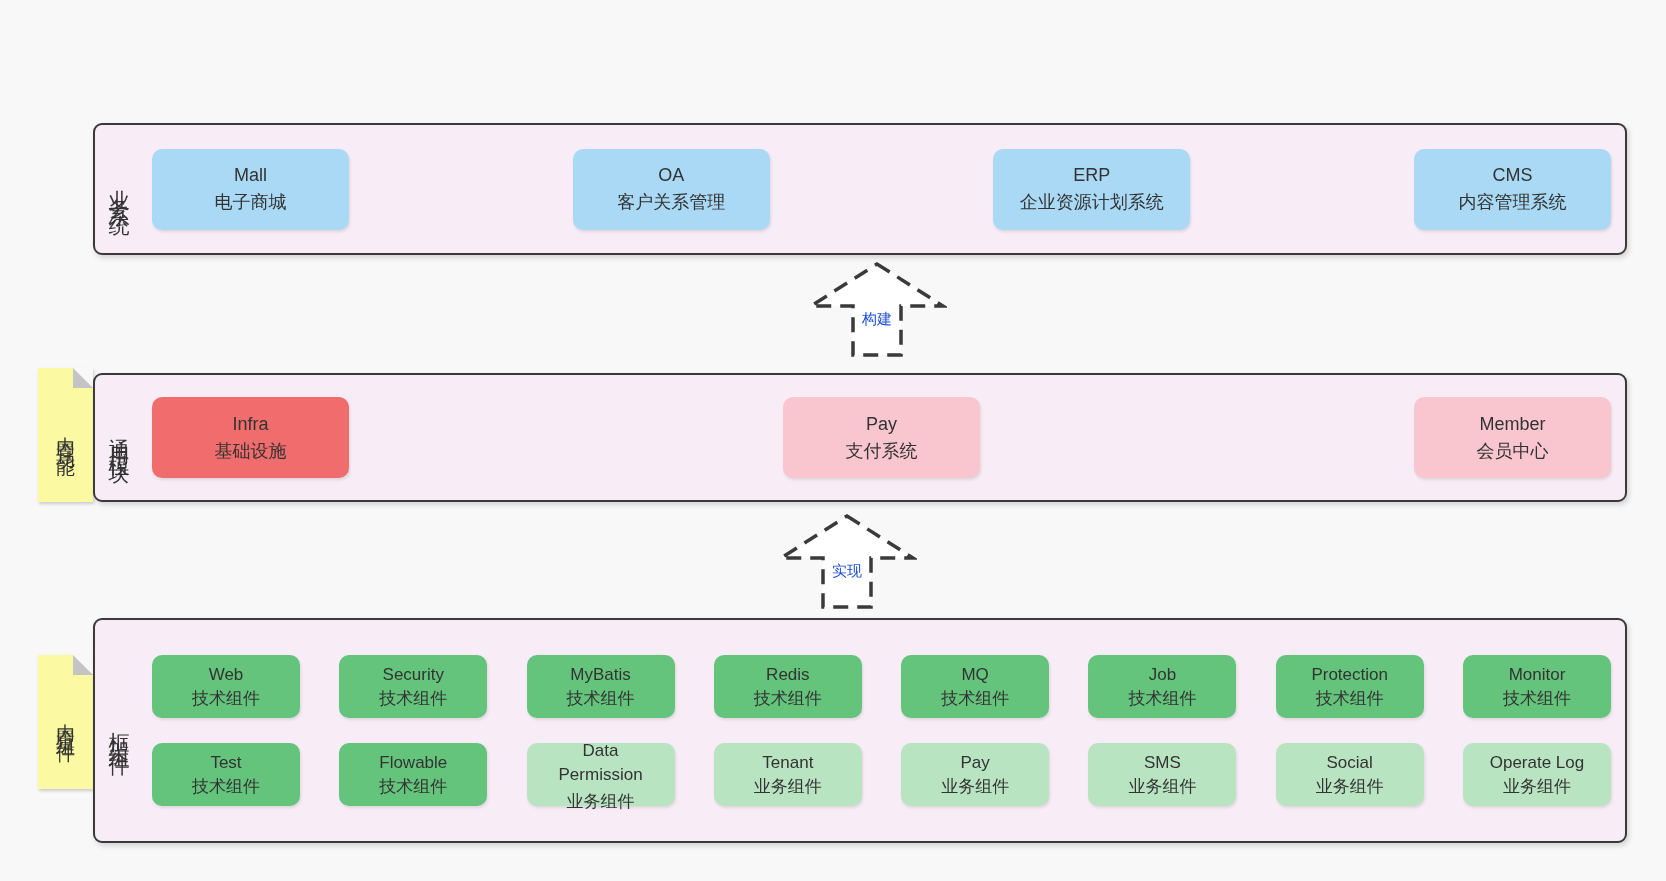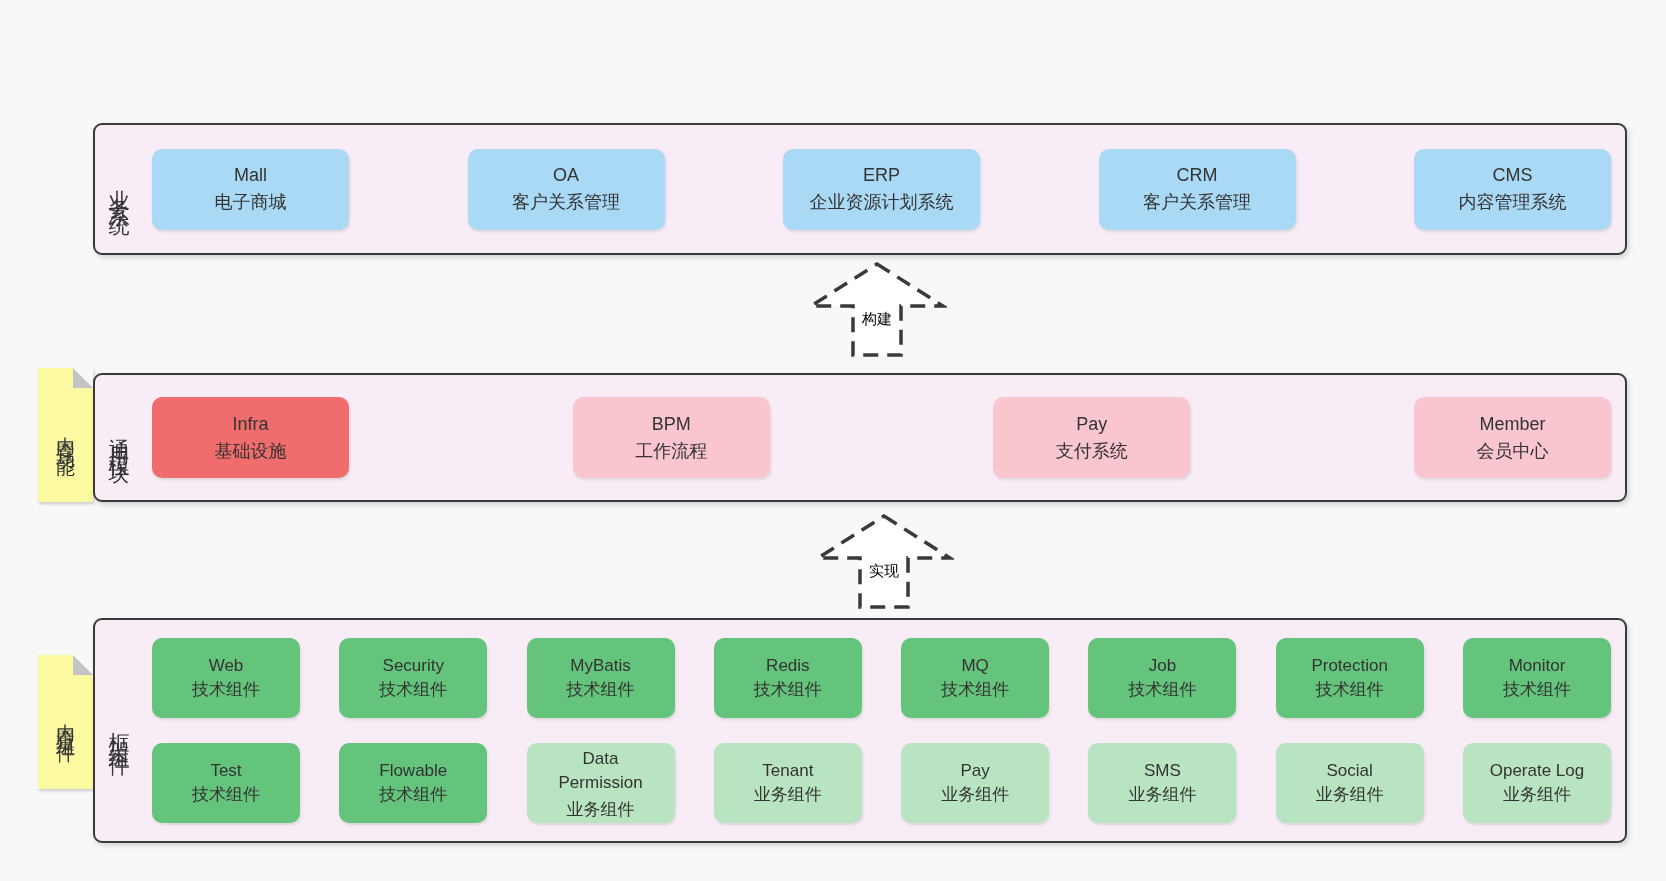--- a/index.html
+++ b/index.html
@@ -33,36 +33,36 @@
     margin:0 14px 0 9px;
   }
   .row{display:flex;justify-content:space-between;}
   
   .box{
     box-sizing:border-box;border-radius:10px;
     display:flex;flex-direction:column;justify-content:center;
     text-align:center;box-shadow:1px 2px 3px rgba(0,0,0,.10);
   }
   .wide{width:197px;height:81px;font-size:18px;line-height:27px;}
-  .small{width:148px;height:80px;font-size:17px;line-height:24px;}
+  .small{width:148px;height:63px;font-size:17px;line-height:24px;}
   .blue{background:#a9d9f5;}
   .red{background:#f16c6c;}
   .pink{background:#f9c6d0;}
   .green{background:#64c47c;}
   .lightgreen{background:#b9e4c1;}
   .box-name,.box-desc{display:block;}
   #box-data-permission .box-name{max-width:112px;margin:3px auto;}
   
   .arrow{position:absolute;width:140px;height:97px;}
   #arrow-build{left:807px;top:261px;}
-  #arrow-implement{left:814px;top:513px;}
+  #arrow-implement{left:777px;top:513px;}
   .arrow svg{position:absolute;inset:0;width:100%;height:100%;}
   .arrow-label{
     position:absolute;left:50%;top:49px;transform:translateX(-50%);
-    background:#fff;padding:0 3px;font-size:15px;white-space:nowrap;color:#000000;
+    background:#fff;padding:0 3px;font-size:15px;white-space:nowrap;color:#1d4ed8;
   }
   
   .note{
     position:absolute;left:38px;width:55px;height:134px;background:#fbf9a1;
     box-shadow:1px 2px 3px rgba(0,0,0,.18);
     display:flex;align-items:center;justify-content:center;
     writing-mode:vertical-rl;text-orientation:upright;
     font-size:19px;letter-spacing:7px;color:#333;
   }
   #note-functions{top:368px;}
@@ -84,24 +84,20 @@
       <span class="box-desc">电子商城</span>
     </div>
     <div class="box wide blue" id="box-oa">
       <span class="box-name">OA</span>
       <span class="box-desc">客户关系管理</span>
     </div>
     <div class="box wide blue" id="box-erp">
       <span class="box-name">ERP</span>
       <span class="box-desc">企业资源计划系统</span>
     </div>
-    <div class="box wide blue" id="box-crm">
-      <span class="box-name">CRM</span>
-      <span class="box-desc">客户关系管理</span>
-    </div>
     <div class="box wide blue" id="box-cms">
       <span class="box-name">CMS</span>
       <span class="box-desc">内容管理系统</span>
     </div>
   </div>
 </section>
 
 <div class="arrow" id="arrow-build">
   <svg viewBox="0 0 140 97" aria-hidden="true">
     <path d="M70 3 L136 45 L94 45 L94 94 L46 94 L46 45 L4 45 Z" fill="#ffffff" stroke="#3a3a3a" stroke-width="3.5" stroke-dasharray="15 9" stroke-linejoin="miter"></path>
@@ -114,24 +110,20 @@
   <span class="note-text">内置功能</span>
 </div>
 
 <section class="band" id="band-modules">
   <div class="band-label">通用模块</div>
   <div class="boxes">
     <div class="box wide red" id="box-infra">
       <span class="box-name">Infra</span>
       <span class="box-desc">基础设施</span>
     </div>
-    <div class="box wide pink" id="box-bpm">
-      <span class="box-name">BPM</span>
-      <span class="box-desc">工作流程</span>
-    </div>
     <div class="box wide pink" id="box-pay">
       <span class="box-name">Pay</span>
       <span class="box-desc">支付系统</span>
     </div>
     <div class="box wide pink" id="box-member">
       <span class="box-name">Member</span>
       <span class="box-desc">会员中心</span>
     </div>
   </div>
 </section>

